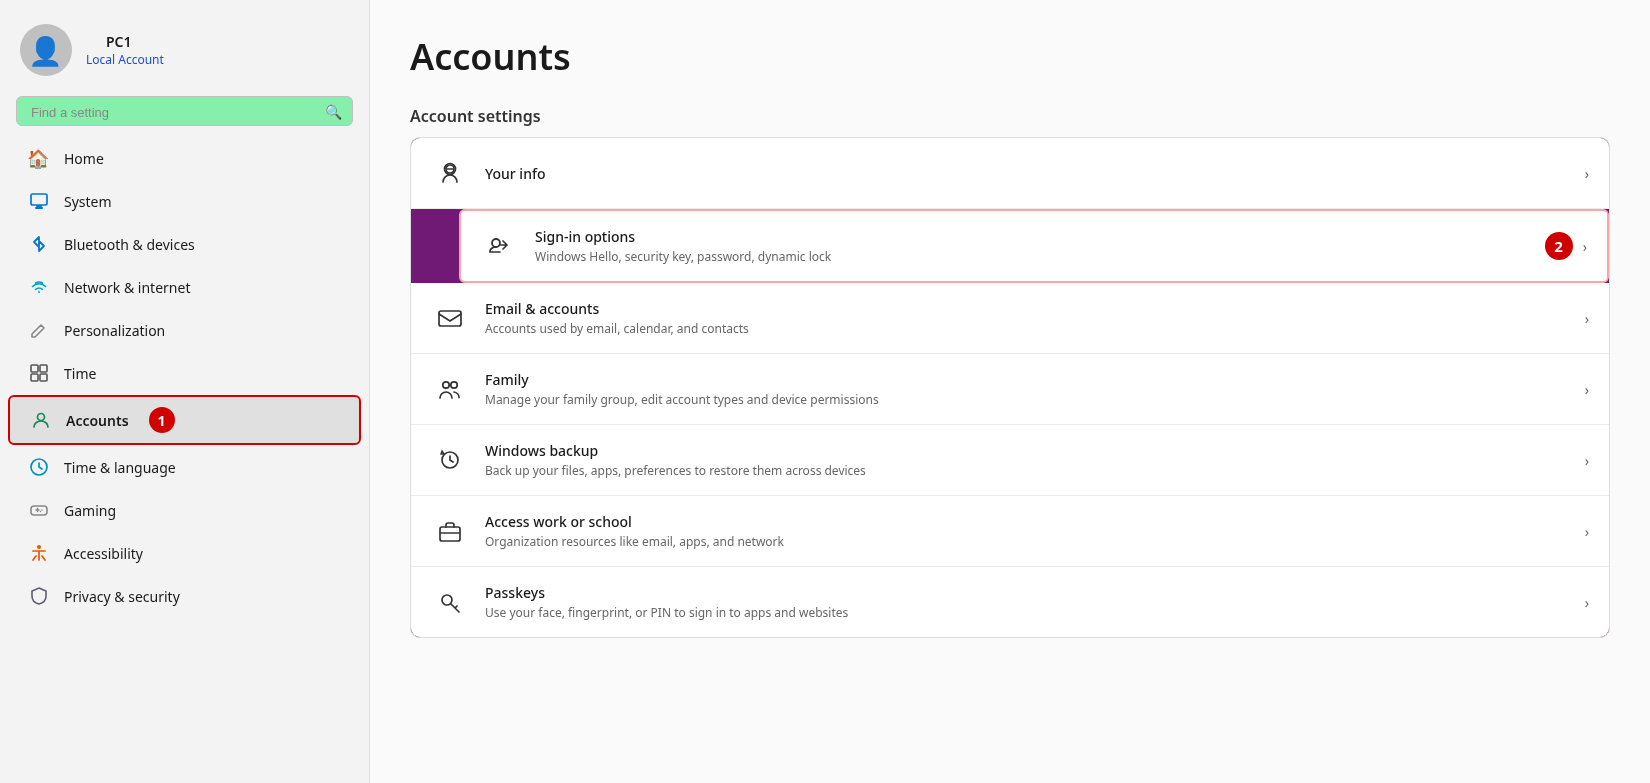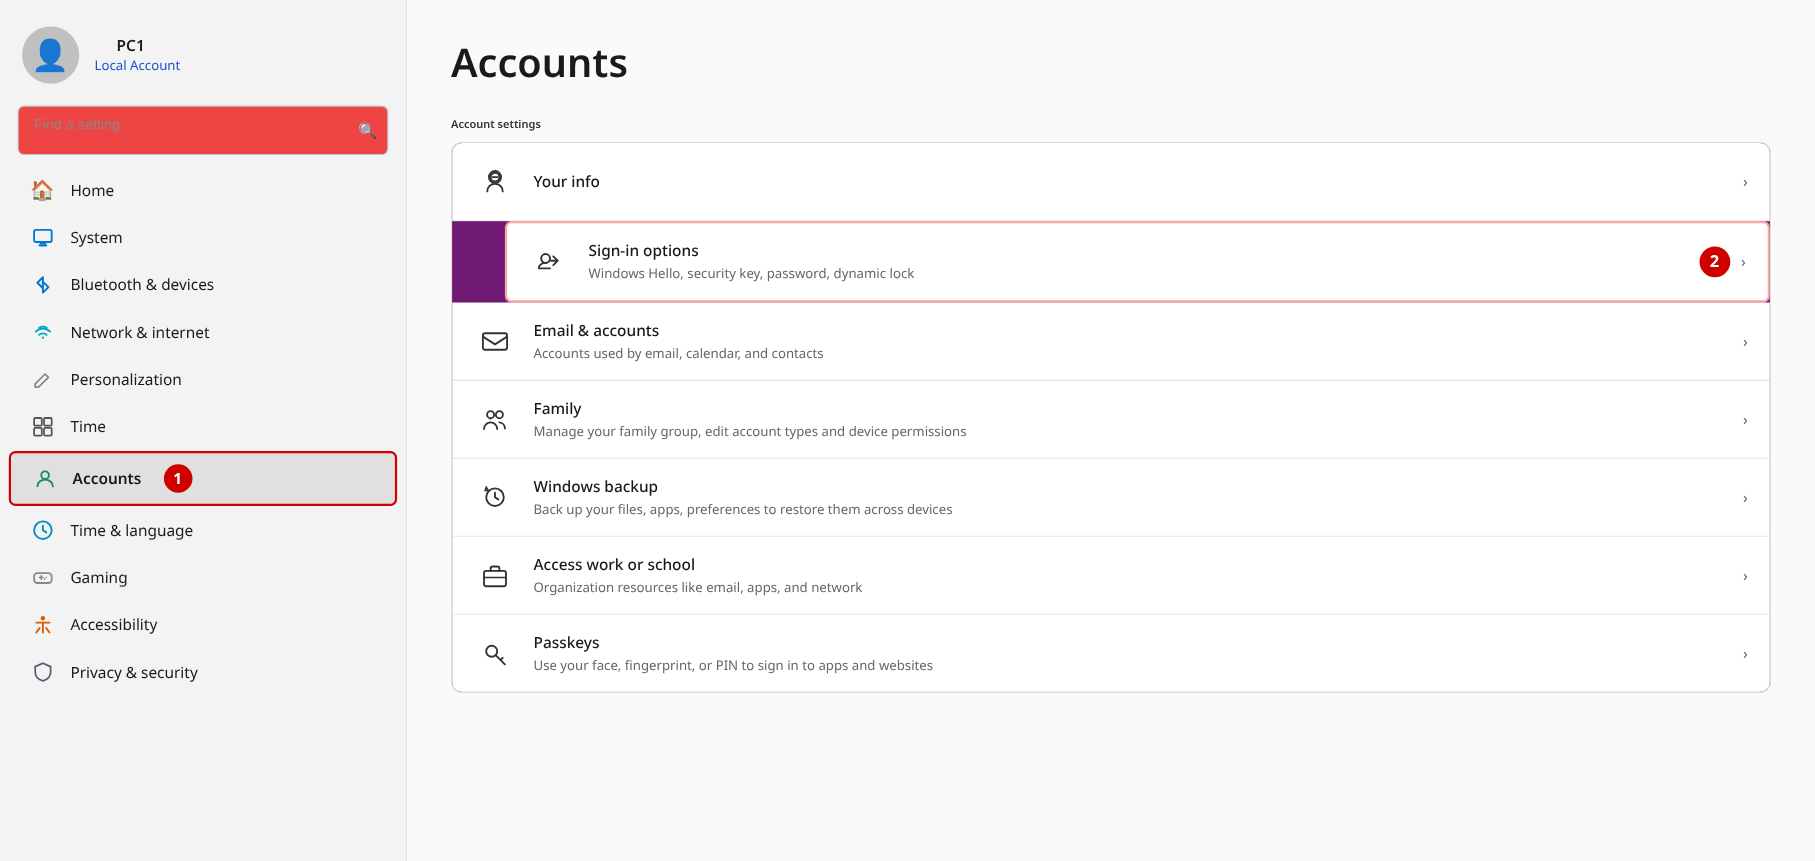--- a/index.html
+++ b/index.html
@@ -59,24 +59,24 @@
       color: #1d4ed8;
     }
 
     .search-box {
       margin: 4px 16px 10px 16px;
       position: relative;
     }
 
     .search-box input {
       width: 100%;
-      padding: 8px 36px 20px 14px;
+      padding: 8px 36px 5px 14px;
       border: 1px solid #c0c0c0;
       border-radius: 6px;
-      background: #ef4444;
+      background: #86efac;
       font-size: 13px;
       color: #333;
       outline: none;
     }
 
     .search-box input::placeholder {
       color: #888;
     }
 
     .search-icon-wrap {
@@ -159,21 +159,21 @@
     }
 
     .page-title {
       font-size: 36px;
       font-weight: 600;
       color: #1a1a1a;
       margin-bottom: 24px;
     }
 
     .section-label {
-      font-size: 10px;
+      font-size: 16px;
       font-weight: 600;
       color: #333;
       margin-bottom: 10px;
     }
 
     .settings-list {
       background: #701a75;
       border-radius: 10px;
       border: 1px solid #ddd;
       overflow: hidden;

